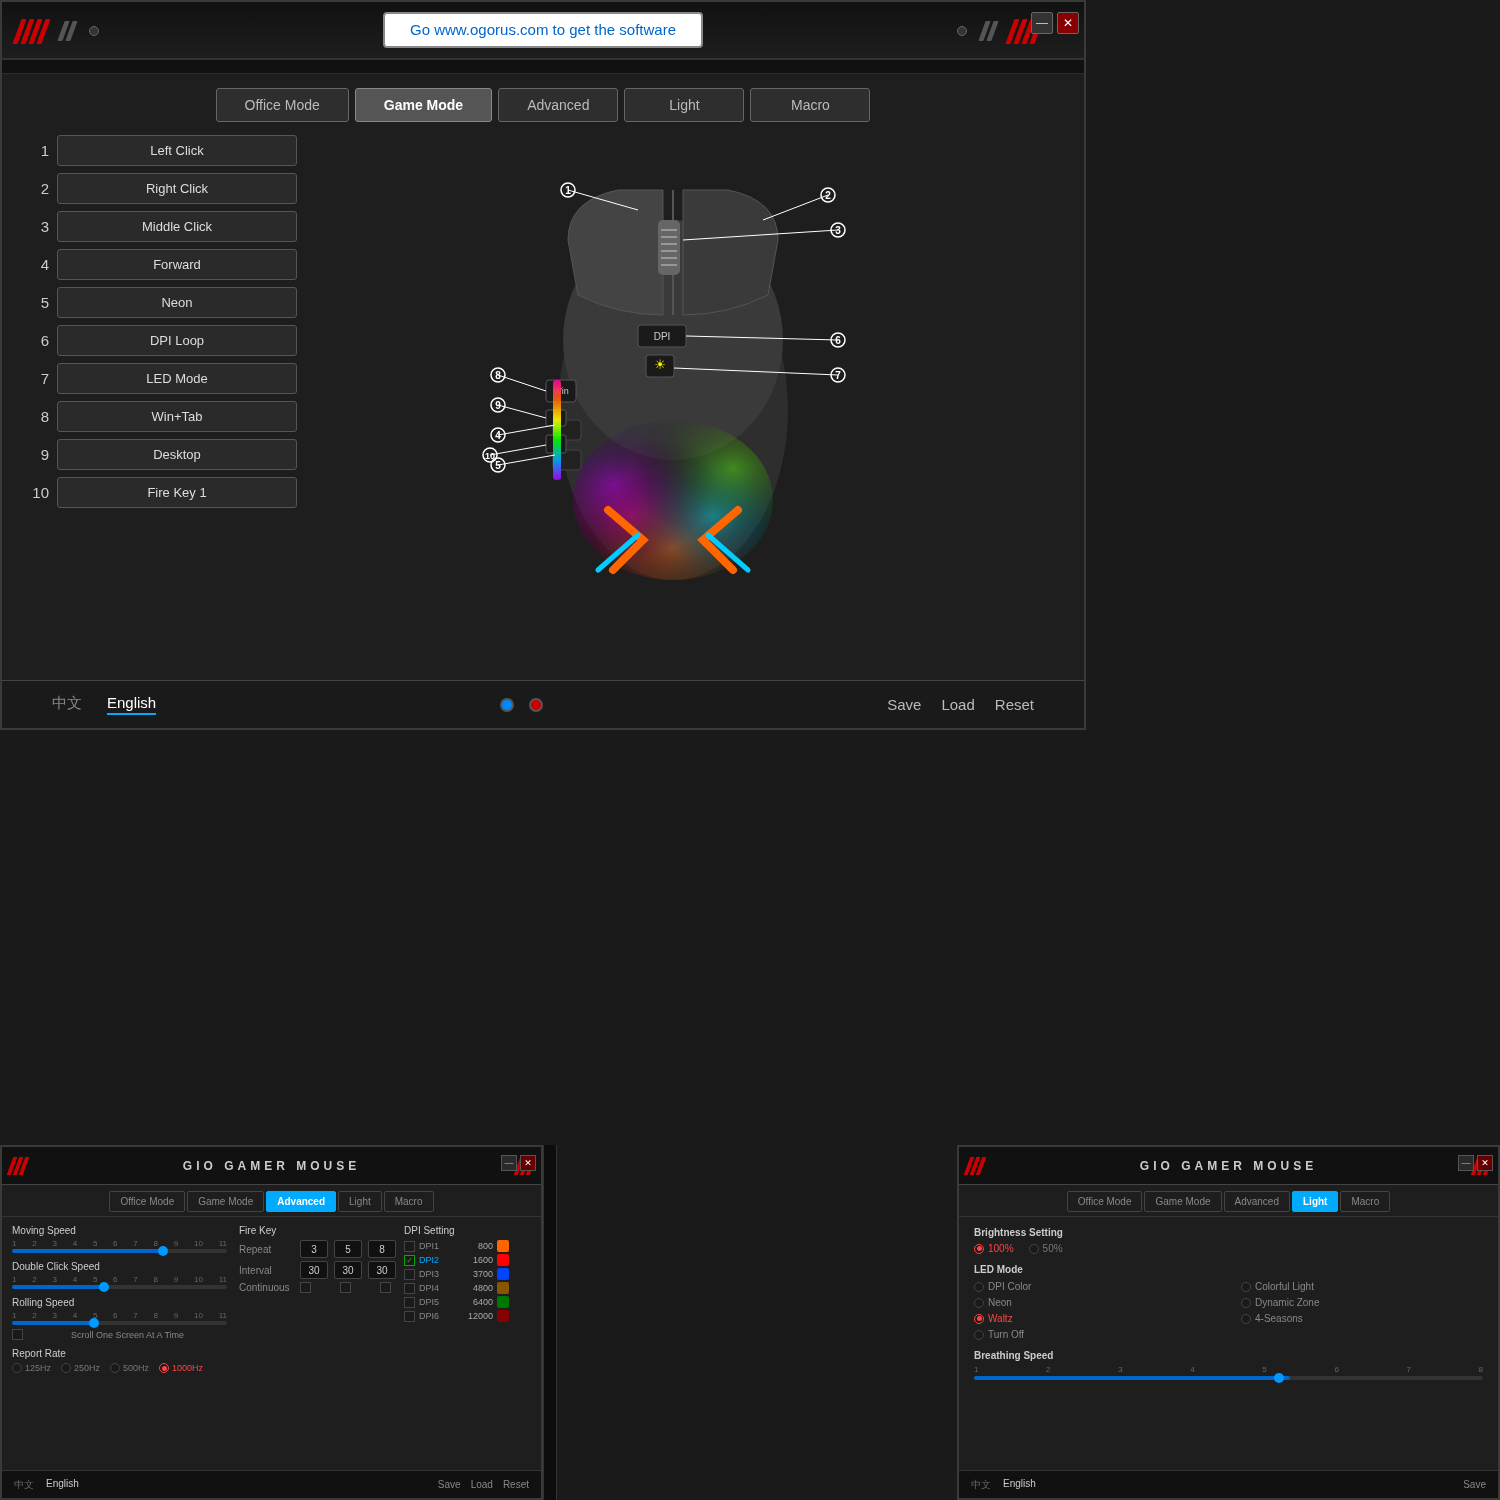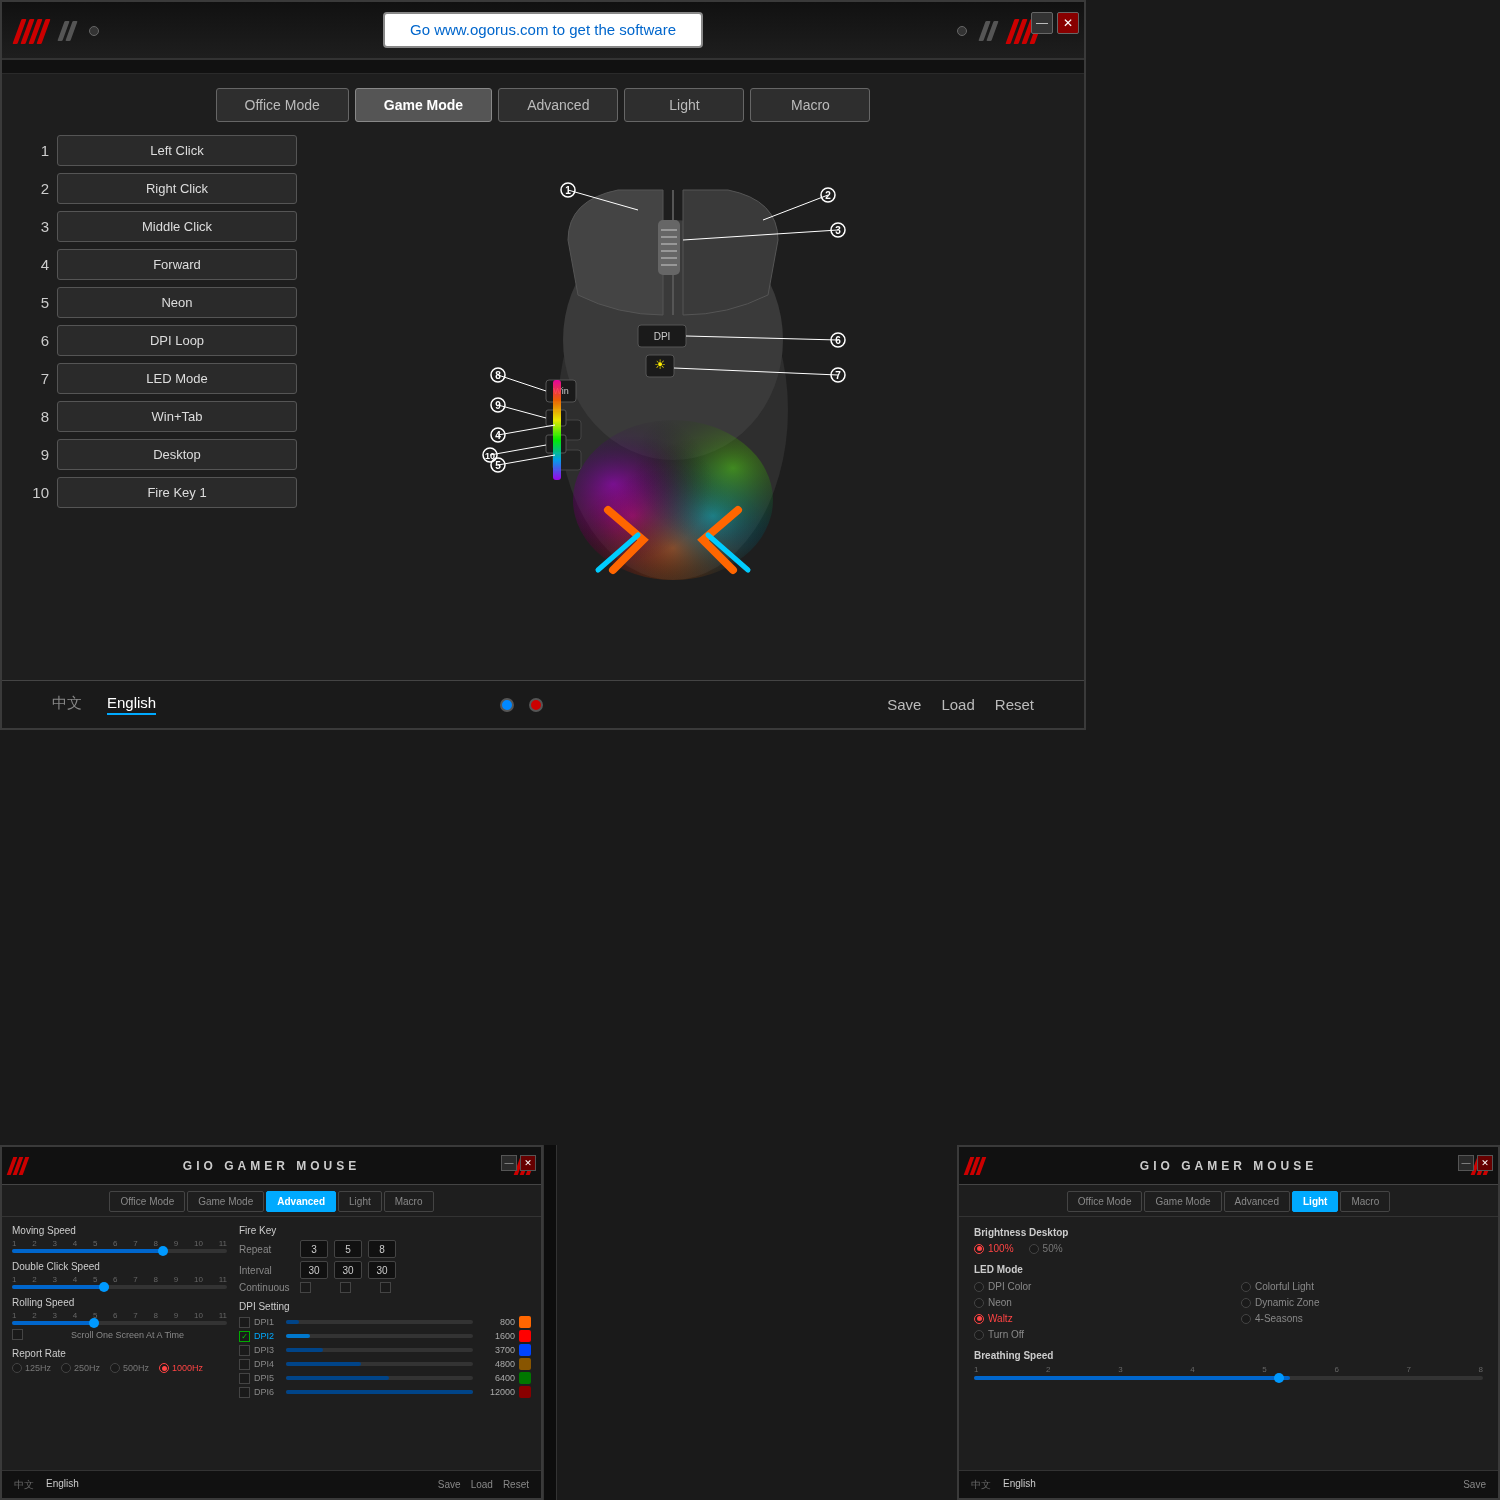--- a/index.html
+++ b/index.html
@@ -387,21 +387,21 @@
           <div style="display:flex;align-items:center;gap:3px;cursor:pointer;">
             <div style="width:10px;height:10px;border-radius:50%;border:1.5px solid #ff4444;background:#1a1a1a;display:flex;align-items:center;justify-content:center;">
               <div style="width:5px;height:5px;border-radius:50%;background:#ff4444;"></div>
             </div>
             <span style="color:#ff4444;font-size:9px;">1000Hz</span>
           </div>
         </div>
       </div>
     </div>
 
-    <div style="flex:1;display:flex;flex-direction:column;gap:8px;">
+    <div style="flex:1;display:flex;flex-direction:row;gap:8px;">
 
       <div>
         <div style="color:#ccc;font-size:10px;margin-bottom:4px;">Fire Key</div>
         <div style="display:flex;align-items:center;gap:6px;margin-bottom:3px;">
           <span style="color:#888;font-size:10px;width:55px;">Repeat</span>
           <input type="text" value="3" style="width: 28px; height: 18px; background: rgb(17, 17, 17); border: 1px solid rgb(68, 68, 68); color: rgb(204, 204, 204); font-size: 10px; text-align: center; border-radius: 2px;">
           <input type="text" value="5" style="width: 28px; height: 18px; background: rgb(17, 17, 17); border: 1px solid rgb(68, 68, 68); color: rgb(204, 204, 204); font-size: 10px; text-align: center; border-radius: 2px;">
           <input type="text" value="8" style="width: 28px; height: 18px; background: rgb(17, 17, 17); border: 1px solid rgb(68, 68, 68); color: rgb(204, 204, 204); font-size: 10px; text-align: center; border-radius: 2px;">
         </div>
         <div style="display:flex;align-items:center;gap:6px;margin-bottom:3px;">
@@ -531,21 +531,21 @@
     <div style="padding:4px 10px;border:1px solid #444;background:#1e1e1e;color:#888;font-size:10px;cursor:pointer;border-radius:2px;">Office Mode</div>
     <div style="padding:4px 10px;border:1px solid #444;background:#1e1e1e;color:#888;font-size:10px;cursor:pointer;border-radius:2px;">Game Mode</div>
     <div style="padding:4px 10px;border:1px solid #444;background:#1e1e1e;color:#888;font-size:10px;cursor:pointer;border-radius:2px;">Advanced</div>
     <div style="padding:4px 10px;border:1px solid #00aaff;background:#00aaff;color:white;font-size:10px;cursor:pointer;border-radius:2px;font-weight:bold;">Light</div>
     <div style="padding:4px 10px;border:1px solid #444;background:#1e1e1e;color:#888;font-size:10px;cursor:pointer;border-radius:2px;">Macro</div>
   </div>
 
   <div style="padding:10px 15px;height:235px;overflow:hidden;">
 
     <div style="margin-bottom:10px;">
-      <div style="color:#ccc;font-size:10px;margin-bottom:5px;font-weight:bold;">Brightness Desktop</div>
+      <div style="color:#ccc;font-size:10px;margin-bottom:5px;font-weight:bold;">Brightness Setting</div>
       <div style="display:flex;align-items:center;gap:15px;">
         <div style="display:flex;align-items:center;gap:4px;cursor:pointer;">
           <div style="width:10px;height:10px;border-radius:50%;border:1.5px solid #ff4444;background:#1a1a1a;display:flex;align-items:center;justify-content:center;">
             <div style="width:5px;height:5px;border-radius:50%;background:#ff4444;"></div>
           </div>
           <span style="color:#ff4444;font-size:10px;">100%</span>
         </div>
         <div style="display:flex;align-items:center;gap:4px;cursor:pointer;">
           <div style="width:10px;height:10px;border-radius:50%;border:1.5px solid #444;background:#1a1a1a;"></div>
           <span style="color:#777;font-size:10px;">50%</span>

